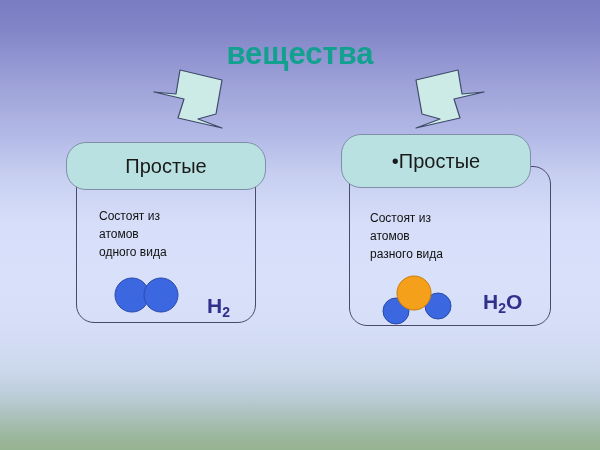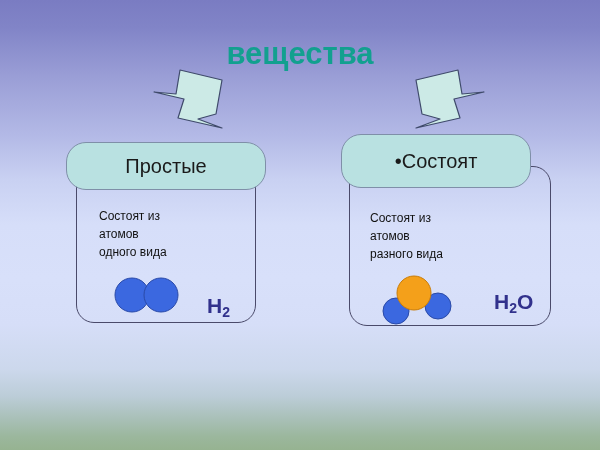--- a/index.html
+++ b/index.html
@@ -116,21 +116,21 @@
     white-space: nowrap;
     text-align: center;
   }
   .formula sub {
     font-size: 14px;
     vertical-align: baseline;
     position: relative;
     top: 4px;
   }
   #formula-h2  { left: 130px; top: 126px; }
-  #formula-h2o { left: 144px; top: 124px; }
+  #formula-h2o { left: 133px; top: 124px; }
 </style>
 </head>
 <body>
 
 <div id="slide">
 
   <div id="title">вещества</div>
 
   <svg id="arrow-left" class="arrow-svg" width="96" height="70" viewBox="0 0 96 70">
     <polygon points="30,8 72,18 66,52 48,57 72,66 28,56 34,37 4,30 26,32" fill="#cceae6" stroke="#3f4a6b" stroke-width="1.2" stroke-linejoin="round"></polygon>
@@ -167,16 +167,16 @@
 
       <svg id="mol-h2o" class="molecule" width="80" height="58" viewBox="0 0 80 58">
         <circle cx="16" cy="40" r="13" fill="#3b68e0" stroke="#2a4aa8" stroke-width="1"></circle>
         <circle cx="58" cy="35" r="13" fill="#3b68e0" stroke="#2a4aa8" stroke-width="1"></circle>
         <circle cx="34" cy="22" r="17" fill="#f4a01a" stroke="#c97d0a" stroke-width="1"></circle>
       </svg>
 
       <div id="formula-h2o" class="formula"><span>H</span><sub>2</sub><span>O</span></div>
     </div>
 
-    <div id="label-complex" class="card-label">•Состоят</div>
+    <div id="label-complex" class="card-label">•Простые</div>
   </div>
 
 </div>
 
 </body></html>

